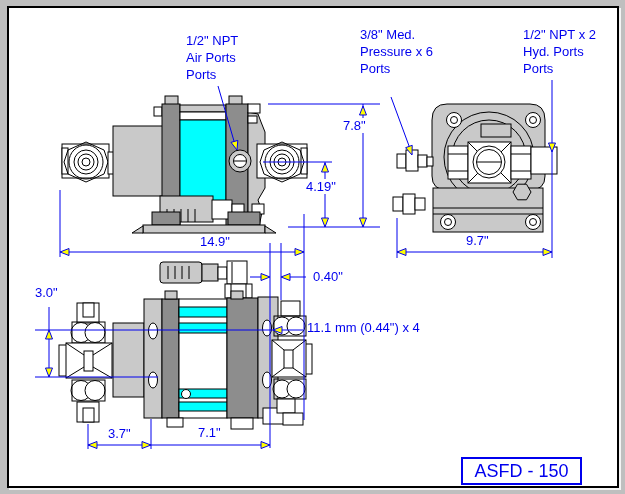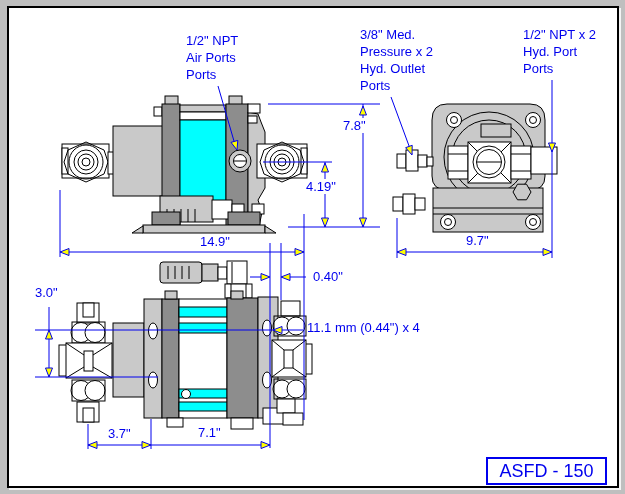--- a/index.html
+++ b/index.html
@@ -21,21 +21,21 @@
   .d{fill:#8d8d8d;stroke:#000;stroke-width:1;}
   .c{fill:#00ffff;stroke:#000;stroke-width:1;}
   .k{fill:none;stroke:#000;stroke-width:1;}
   .ln{fill:none;stroke:#0000ee;stroke-width:1;}
   .arr{fill:#ffff00;stroke:#0000ee;stroke-width:1;}
   
   .lbl{position:absolute;color:#0000ee;font-size:13px;line-height:17px;white-space:nowrap;}
   .dimtxt{position:absolute;color:#0000ee;font-size:13px;white-space:nowrap;}
   .onln{background:#ffffff;padding:0 1px;}
   .model-box{
-    position:absolute;left:486px;top:457px;width:117px;height:24px;
+    position:absolute;left:461px;top:457px;width:117px;height:24px;
     border:2px solid #0000ee;background:#fff;
     display:flex;align-items:center;justify-content:center;
     color:#0000ee;font-size:18px;white-space:nowrap;
   }
 </style>
 </head>
 <body>
 
 <div class="panel"></div>
 
@@ -276,28 +276,27 @@
 </svg>
 
 <div class="lbl" style="left:186px;top:32px;">
   <div>1/2" NPT</div>
   <div>Air Ports</div>
   <div>Ports</div>
 </div>
 
 <div class="lbl" style="left:360px;top:26px;">
   <div>3/8" Med.</div>
-  <div>Pressure x 2</div>
-  <div>Hyd. Outlet</div>
+  <div>Pressure x 6</div>
   <div>Ports</div>
 </div>
 
 <div class="lbl" style="left:523px;top:26px;">
   <div>1/2" NPT x 2</div>
-  <div>Hyd. Port</div>
+  <div>Hyd. Ports</div>
   <div>Ports</div>
 </div>
 
 <div class="dimtxt" style="left:200px;top:234px;">14.9"</div>
 <div class="dimtxt onln" style="left:342px;top:118px;">7.8"</div>
 <div class="dimtxt onln" style="left:305px;top:179px;">4.19"</div>
 <div class="dimtxt" style="left:466px;top:233px;">9.7"</div>
 <div class="dimtxt" style="left:313px;top:269px;">0.40"</div>
 <div class="dimtxt" style="left:307px;top:320px;">11.1 mm (0.44") x 4</div>
 <div class="dimtxt" style="left:35px;top:285px;">3.0"</div>

